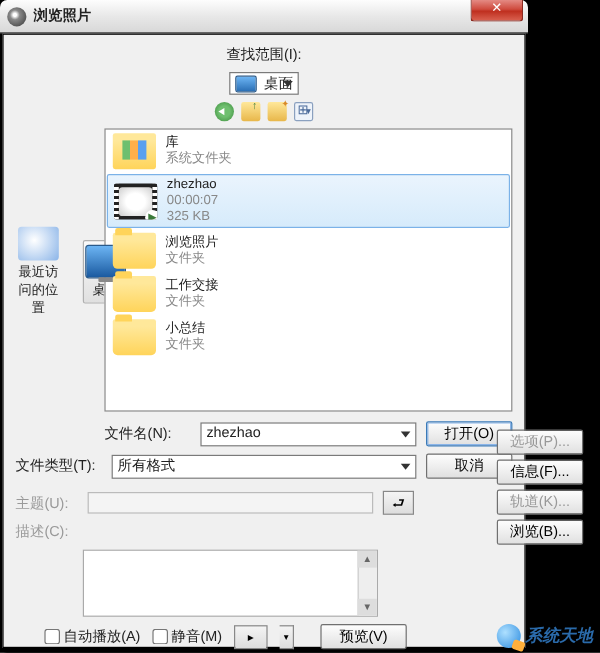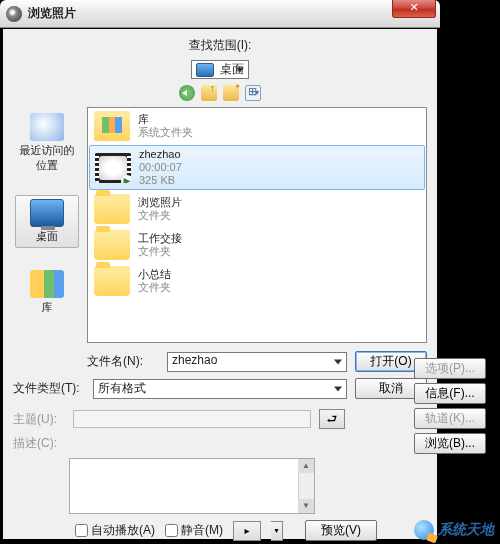--- a/index.html
+++ b/index.html
@@ -25,21 +25,21 @@
 .arrow-back::after { content: ""; position: absolute; left: 3px; top: 5px; width: 0; height: 0; border-top: 3px solid transparent; border-bottom: 3px solid transparent; border-right: 5px solid #fff; }
 .up-folder { background: linear-gradient(#ffe89a,#e8b74a); border-radius: 2px; position: relative; }
 .up-folder::after { content:"↑"; position:absolute; left:9px; top:-2px; font-size:9px; color:#3a7a3a; font-weight:bold; }
 .new-folder { background: linear-gradient(#ffe89a,#e8b74a); border-radius: 2px; position:relative; }
 .new-folder::after { content:"✦"; position:absolute; right:-2px; top:-3px; font-size:8px; color:#d88a2a; }
 .views { border:1px solid #8aa0bf; background:#eef3fa; border-radius:2px; position:relative; }
 .views::before { content:"⊞"; position:absolute; left:2px; top:-1px; font-size:11px; color:#4a6a9a; }
 .views::after { content:"▾"; position:absolute; right:1px; top:2px; font-size:8px; color:#4a6a9a; }
 
 .main-area { display: flex; gap: 6px; height: 236px; margin-bottom: 8px; }
-.places { width: 68px; display: flex; flex-direction: column; gap: 18px; align-items: center; padding-top: 2px; }
+.places { width: 68px; display: flex; flex-direction: row; gap: 18px; align-items: center; padding-top: 2px; }
 .place { width: 64px; text-align: center; font-size: 11px; cursor: pointer; padding: 3px 1px; border: 1px solid transparent; }
 .place.selected { background: linear-gradient(to bottom,#fafafa,#e0e0e0); border: 1px solid #b0b0b0; border-radius: 2px; }
 .place .pic { width: 34px; height: 28px; margin: 0 auto 2px; }
 .pic-recent { background: radial-gradient(circle at 40% 40%,#fff,#8ab4e8); border-radius:3px; }
 .pic-desktop { background: linear-gradient(#6cb4f3,#1a5aa0); border:1px solid #2a5a8a; border-radius:3px; position:relative; }
 .pic-desktop::after { content:""; position:absolute; left:10px; bottom:-4px; width:14px; height:4px; background:#888; border-radius:1px; }
 .pic-lib { background:linear-gradient(90deg,#ffcf5a 40%,#6fbf6f 40% 70%,#5aa0ef 70%); border-radius:3px; }
 .pic-computer { background:linear-gradient(#aad4ff,#5a9adf); border:1px solid #3a6a9a; border-radius:3px; }
 .pic-network { position:relative; }
 .pic-network::before { content:""; position:absolute; left:2px; top:2px; width:14px; height:10px; background:linear-gradient(#aad4ff,#5a9adf); border-radius:2px; }
@@ -72,21 +72,21 @@
 
 .lower { margin-top:10px; }
 .lower .row label { width:52px; color:#999; }
 .lower .row input[type=text] { flex:1; height:18px; border:1px solid #bbb; background:#f4f4f4; }
 .ret-btn { width:26px; height:20px; border:1px solid #888; background:linear-gradient(#f4f4f4,#ddd); font-size:12px; }
 .desc-box { width:246px; height:56px; border:1px solid #aaa; background:#fff; margin-left:56px; position:relative; }
 .desc-box .sb { position:absolute; right:0; top:0; bottom:0; width:16px; background:#eee; border-left:1px solid #ccc; }
 .desc-box .sbu,.desc-box .sbd { position:absolute; right:0; width:16px; height:14px; background:#ddd; text-align:center; font-size:8px; line-height:14px; color:#666; }
 .desc-box .sbu { top:0; } .desc-box .sbd { bottom:0; }
 
-.bottom-row { display:flex; align-items:center; gap:10px; margin-top:6px; margin-left:62px; }
+.bottom-row { display:flex; align-items:center; gap:10px; margin-top:6px; margin-left:24px; }
 .bottom-row label { font-size:12px; display:flex; align-items:center; gap:3px; }
 .play-btn { width:28px; height:20px; border:1px solid #888; background:linear-gradient(#f4f4f4,#ddd); font-size:10px; position:relative; }
 .play-btn::after { content:"▸"; }
 .play-dd { width:12px; height:20px; border:1px solid #888; border-left:none; background:linear-gradient(#f4f4f4,#ddd); font-size:8px; }
 
 .right-btns { position:absolute; right:14px; top:358px; display:flex; flex-direction:column; gap:4px; }
 
 .watermark { position:absolute; right:6px; bottom:4px; display:flex; align-items:center; gap:4px; font-size:14px; color:#2a6aaa; font-style:italic; font-weight:bold; }
 .watermark .globe { width:20px; height:20px; background:radial-gradient(circle at 35% 35%,#aee0ff,#2a8adf); border-radius:50%; position:relative; }
 .watermark .globe::after { content:""; position:absolute; right:-3px; bottom:-2px; width:10px; height:8px; background:#ffaf3a; border-radius:2px; transform:rotate(20deg); }

